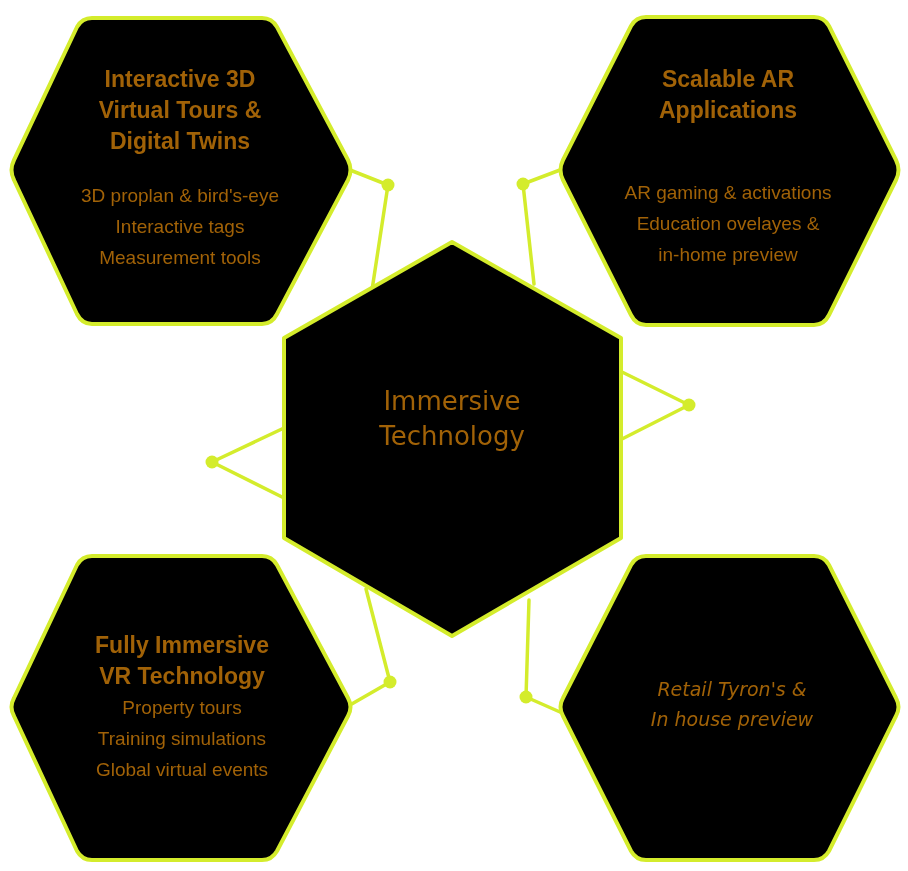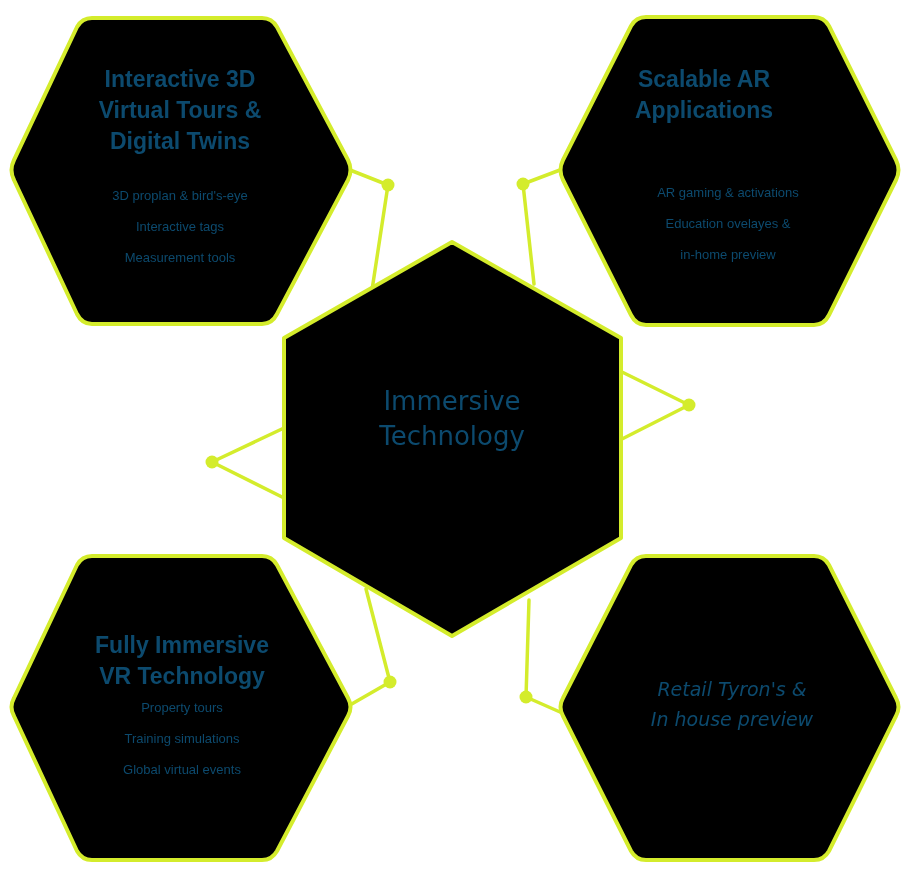--- a/index.html
+++ b/index.html
@@ -1,20 +1,20 @@
 <!DOCTYPE html>
 <html><head>
   <meta charset="utf-8">
   <style>
     html, body { margin: 0; padding: 0; background: #ffffff; }
     body { width: 908px; height: 871px; position: relative; overflow: hidden; }
     #diagram { position: absolute; left: 0; top: 0; width: 908px; height: 871px; }
-    .txt { position: absolute; color: #0c4a6e; text-align: center; white-space: nowrap; }
+    .txt { position: absolute; color: #a16207; text-align: center; white-space: nowrap; }
     .title { font-family: "Liberation Sans", "DejaVu Sans", sans-serif; font-weight: bold; font-size: 23px; line-height: 31px; }
-    .item { font-family: "Liberation Sans", "DejaVu Sans", sans-serif; font-size: 13px; line-height: 31px; }
+    .item { font-family: "Liberation Sans", "DejaVu Sans", sans-serif; font-size: 19px; line-height: 31px; }
     .center-txt { font-family: "DejaVu Sans", sans-serif; font-size: 26px; line-height: 35px; font-weight: normal; }
     .plain-txt { font-family: "DejaVu Sans", sans-serif; font-size: 19px; line-height: 30px; font-style: italic; }
     .line { display: block; }
   </style>
 </head>
 <body>
 
 <svg id="diagram" width="908" height="871" viewBox="0 0 908 871" xmlns="http://www.w3.org/2000/svg">
   <g stroke="#d4ec2c" stroke-width="3.5" fill="none" stroke-linecap="round" stroke-linejoin="round">
 
@@ -58,21 +58,21 @@
   <span class="line">Interactive 3D</span>
   <span class="line">Virtual Tours &amp;</span>
   <span class="line">Digital Twins</span>
 </div>
 <div class="txt item" style="left:60px; top:180px; width:240px;">
   <span class="line">3D proplan &amp; bird's-eye</span>
   <span class="line">Interactive tags</span>
   <span class="line">Measurement tools</span>
 </div>
 
-<div class="txt title" style="left:604px; top:64px; width:200px;">
+<div class="txt title" style="left:628px; top:64px; width:200px;">
   <span class="line">Scalable AR</span>
   <span class="line">Applications</span>
 </div>
 <div class="txt item" style="left:608px; top:177px; width:240px;text-align:center;">
   <span class="line">AR gaming &amp; activations</span>
   <span class="line">Education ovelayes &amp;</span>
   <span class="line">in-home preview</span>
 </div>
 
 <div class="txt center-txt" style="left:292px; top:384px; width:320px;">

